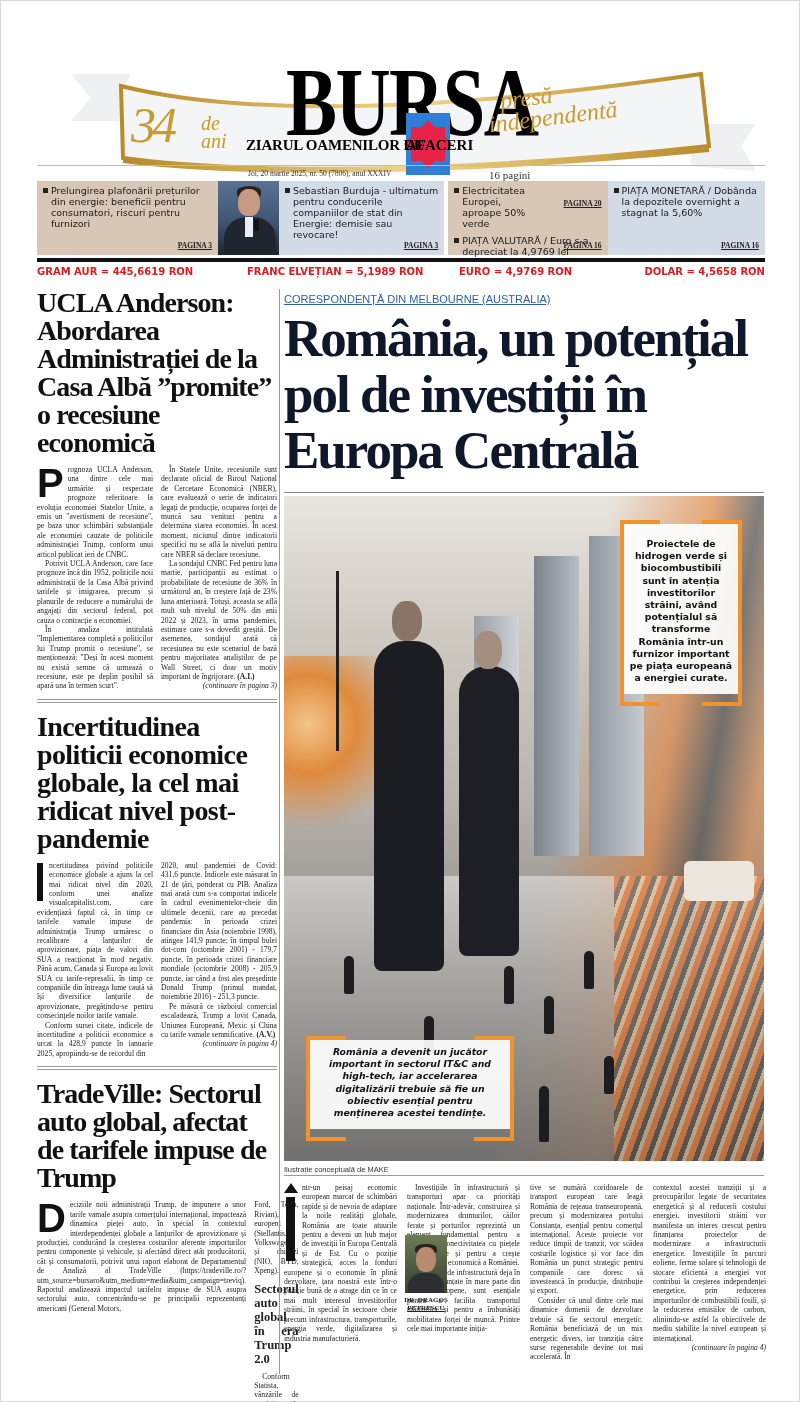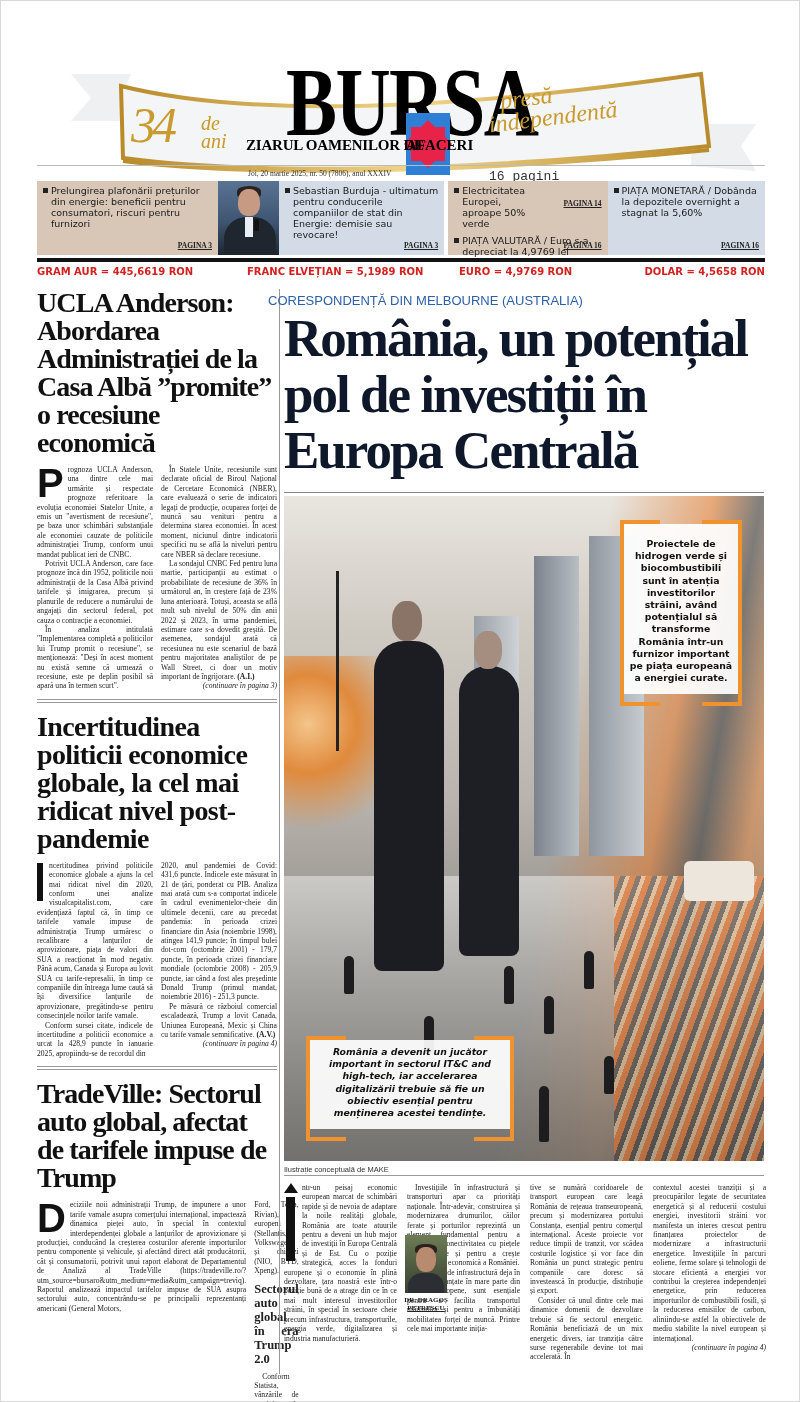--- a/index.html
+++ b/index.html
@@ -15,21 +15,21 @@
   .logo-star { position: absolute; left: 405px; top: 112px; width: 44px; height: 62px; background: #2f7fd6; }
   .logo-star .s1, .logo-star .s2 { position: absolute; left: 5px; top: 14px; width: 34px; height: 34px; background: #e8234a; }
   .logo-star .s2 { transform: rotate(45deg); }
   .logo-star-txt { position: absolute; left: 405px; top: 136px; font-family: "Liberation Serif", serif; font-size: 15px; font-weight: 700; color: #000; }
   .anniv-num { position: absolute; left: 130px; top: 95px; font-family: "Liberation Serif", serif; font-style: italic; font-size: 50px; color: #c99a2e; letter-spacing: -4px; }
   .anniv-de { position: absolute; left: 200px; top: 113px; font-family: "Liberation Serif", serif; font-style: italic; font-size: 20px; color: #c99a2e; line-height: 18px; }
   .presa { position: absolute; left: 500px; top: 82px; font-family: "Liberation Serif", serif; font-style: italic; font-size: 24px; color: #c99a2e; line-height: 22px; transform: rotate(-7deg); }
   .presa .l2 { display: block; margin-left: -14px; }
   .rule-top { position: absolute; left: 36px; top: 164px; width: 728px; height: 1px; background: #bbb; }
   .issue { position: absolute; left: 247px; top: 168px; font-size: 7.5px; color: #333; }
-  .pages { position: absolute; left: 488px; top: 168px; font-size: 13px; color: #333; font-family: Liberation Mono, monospace; }
+  .pages { position: absolute; left: 488px; top: 168px; font-size: 11px; color: #333; }
 
   
   .teasers { position: absolute; left: 36px; top: 180px; width: 728px; height: 74px; display: flex; }
   .teaser { position: relative; height: 74px; font-family: "DejaVu Sans", sans-serif; font-size: 9.5px; line-height: 11px; color: #1a1a1a; padding: 4px 6px 0 6px; }
   .teaser.tan { background: #d8c6b6; }
   .teaser.blue { background: #d3dce6; }
   .teaser .item { padding-left: 8px; position: relative; margin-bottom: 4px; }
   .teaser .item::before { content: ""; position: absolute; left: 0; top: 3px; width: 5px; height: 5px; background: #222; }
   .teaser .pg { position: absolute; right: 6px; bottom: 4px; font-family: "Liberation Serif", serif; font-size: 7.5px; font-weight: 700; text-decoration: underline; color: #222; }
   .teaser .pg-inline { position: absolute; right: 6px; top: 17px; font-family: "Liberation Serif", serif; font-size: 7.5px; font-weight: 700; text-decoration: underline; color: #222; }
@@ -56,21 +56,21 @@
   .body2 p.first { text-indent: 0; }
   .dropcap { float: left; font-family: "Liberation Sans", sans-serif; font-weight: 700; font-size: 40px; line-height: 32px; margin: 2px 4px 0 0; color: #111; }
   .dropcap-thin { float: left; width: 6px; height: 38px; background: #111; margin: 2px 6px 0 0; }
   .cont { text-align: right; font-style: italic; }
   .sig { font-weight: 700; }
   .sec-rule { height: 1px; background: #999; margin: 8px 0 10px 0; }
   .sec-rule.double { border-top: 1px solid #999; border-bottom: 1px solid #999; height: 4px; background: none; }
   .subhead { font-family: "Liberation Serif", serif; font-weight: 700; font-size: 12.5px; line-height: 14px; margin: 6px 0 6px 0; }
 
   
-  .kicker { position: absolute; left: 267px; top: 292px; font-family: "Liberation Sans", sans-serif; font-size: 13px; color: #2c5fa8; }
+  .kicker { position: absolute; left: 283px; top: 292px; font-family: "Liberation Sans", sans-serif; font-size: 11px; color: #2c5fa8; text-decoration: underline; }
   .main-head { position: absolute; left: 283px; top: 309px; width: 480px; font-family: "Liberation Serif", serif; font-size: 53px; line-height: 56px; letter-spacing: -2px; color: #0f172a; }
   .main-rule { position: absolute; left: 283px; top: 491px; width: 480px; height: 1px; background: #888; }
   .hero { position: absolute; left: 283px; top: 495px; width: 480px; height: 665px; overflow: hidden;
           background:
             linear-gradient(100deg, rgba(255,255,255,0) 55%, rgba(230,120,40,0.55) 72%, rgba(60,60,60,0.6) 80%, rgba(230,120,40,0.45) 88%, rgba(0,0,0,0) 100%),
             linear-gradient(180deg, #e9e6e0 0%, #cfcac2 20%, #b9b4ad 45%, #8d8a86 70%, #5c5a58 100%); }
   .hero .sunset { position: absolute; left: 0; top: 160px; width: 120px; height: 170px; background: radial-gradient(circle at 20% 40%, #f3c58a 0%, #e08a3c 35%, rgba(200,110,60,0) 75%); }
   .hero .tower1 { position: absolute; left: 250px; top: 60px; width: 45px; height: 300px; background: linear-gradient(90deg,#7c838c,#b8bec4); }
   .hero .tower2 { position: absolute; left: 305px; top: 40px; width: 55px; height: 320px; background: linear-gradient(90deg,#8f969e,#c6cbd0); }
   .hero .tower3 { position: absolute; left: 190px; top: 120px; width: 45px; height: 200px; background: linear-gradient(90deg,#9aa0a7,#cfd3d7); }
@@ -159,21 +159,21 @@
         <div class="hair"></div>
         <div class="head"></div>
         <div class="mic"></div>
     </div>
     <div class="teaser blue" style="width:168px">
       <div class="item">Sebastian Burduja - ultimatum pentru conducerile companiilor de stat din Energie: demisie sau revocare!</div>
       <div class="pg">PAGINA 3</div>
     </div>
     <div class="teaser tan" style="width:162px; margin-left:4px">
       <div class="item" style="padding-right:60px">Electricitatea Europei, aproape 50% verde</div>
-      <div class="pg-inline">PAGINA 14</div>
+      <div class="pg-inline">PAGINA 20</div>
       <div class="item" style="margin-top:6px">PIAȚA VALUTARĂ / Euro s-a depreciat la 4,9769 lei</div>
       <div class="pg">PAGINA 16</div>
     </div>
     <div class="teaser blue" style="width:160px">
       <div class="item">PIAȚA MONETARĂ / Dobânda la depozitele overnight a stagnat la 5,60%</div>
       <div class="pg">PAGINA 16</div>
     </div>
   </div>
   <div class="thick-rule"></div>
 
@@ -184,21 +184,21 @@
     <span style="right:0">DOLAR = 4,5658 RON</span>
   </div>
 
   <div class="left-col">
 
     <div>
       <h2 class="headline-l">UCLA Anderson: Abordarea Administrației de la Casa Albă ”promite” o recesiune economică</h2>
       <div class="body2" style="margin-top:8px">
         <div class="col">
           <span class="dropcap">P</span>
-          <p class="first">rognoza UCLA Anderson, una dintre cele mai urmărite și respectate prognoze referitoare la evoluția economiei Statelor Unite, a emis un "avertisment de recesiune", pe baza unor schimbări substanțiale ale economiei cauzate de politicile administrației Trump, conform unui mandat publicat ieri de CNBC.</p>
+          <p class="first">rognoza UCLA Anderson, una dintre cele mai urmărite și respectate prognoze referitoare la evoluția economiei Statelor Unite, a emis un "avertisment de recesiune", pe baza unor schimbări substanțiale ale economiei cauzate de politicile administrației Trump, conform unui articol publicat ieri de CNBC.</p>
           <p>Potrivit UCLA Anderson, care face prognoze încă din 1952, politicile noii administrații de la Casa Albă privind tarifele și imigrarea, precum și planurile de reducere a numărului de angajați din sectorul federal, pot cauza o contracție a economiei.</p>
           <p>În analiza intitulată "Implementarea completă a politicilor lui Trump promit o recesiune", se menționează: "Deși în acest moment nu există semne că urmează o recesiune, este pe deplin posibil să apară una în termen scurt".</p>
         </div>
         <div class="col">
           <p>În Statele Unite, recesiunile sunt declarate oficial de Biroul Național de Cercetare Economică (NBER), care evaluează o serie de indicatori legați de producție, ocuparea forței de muncă sau venituri pentru a determina starea economiei. În acest moment, niciunul dintre indicatorii specifici nu se află la niveluri pentru care NBER să declare recesiune.</p>
           <p><span>La sondajul CNBC Fed pentru luna martie, participanții au estimat o probabilitate de recesiune de 36% în următorul an, în creștere față de 23% luna anterioară. Totuși, aceasta se află mult sub nivelul de 50% din anii 2022 și 2023, în urma pandemiei, estimare care s-a dovedit greșită. De asemenea, sondajul arată că recesiunea nu este scenariul de bază pentru majoritatea analiștilor de pe Wall Street, ci doar un motiv important de îngrijorare.</span> <span class="sig">(A.I.)</span></p>
           <div class="cont">(continuare în pagina 3)</div>
         </div>
       </div>
     </div>

